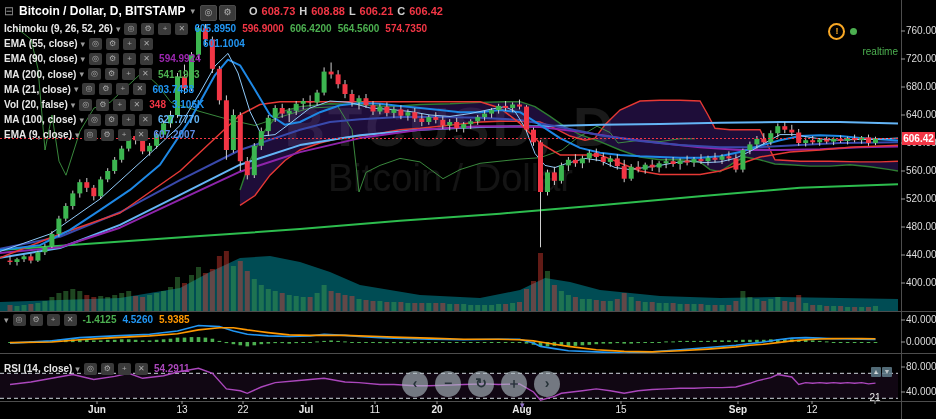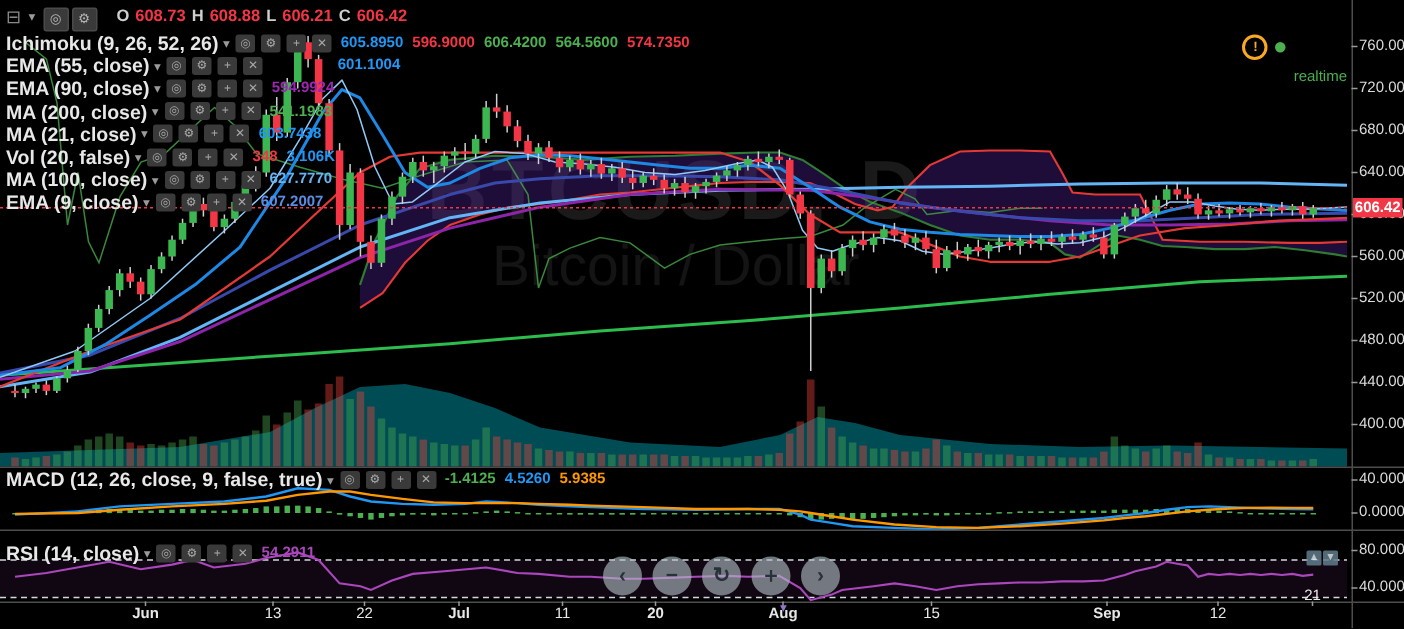--- a/index.html
+++ b/index.html
@@ -14,21 +14,21 @@
   .hdr{left:4px;top:3px;display:flex;align-items:center;gap:5px;height:16px;}
   .collapse{color:#8a8a8a;font-size:12px;}
   .title{color:#fff;font-size:12px;font-weight:bold;}
   .caret{color:#9a9a9a;font-size:9px;}
   .sqbtn{width:15px;height:14px;background:#3a3a3a;border:1px solid #4a4a4a;border-radius:2px;
          color:#b5b5b5;font-size:9px;line-height:13px;text-align:center;}
   .ohlc{display:flex;gap:4px;margin-left:6px;font-size:11px;font-weight:bold;}
   .ohlc .k{color:#cfcfcf;} .ohlc .v{color:#f23645;}
   
   .ind-row{position:absolute;left:4px;display:flex;align-items:center;gap:3px;height:13px;z-index:3;}
-  .ind-label{color:#e8e8e8;font-size:13px;font-weight:bold;white-space:nowrap;}
+  .ind-label{color:#e8e8e8;font-size:10px;font-weight:bold;white-space:nowrap;}
   .ibtn{width:13px;height:12px;background:#3a3a3a;border-radius:2px;color:#a8a8a8;font-size:8px;
         line-height:12px;text-align:center;margin-left:1px;}
   .ival{font-size:10px;font-weight:bold;margin-left:3px;white-space:nowrap;text-align:center;}
   
   .rt{right:38px;top:6px;display:flex;align-items:center;gap:5px;}
   .alert-circ{width:13px;height:13px;border:2px solid #f9a825;border-radius:50%;color:#f9a825;
               font-size:9px;font-weight:bold;text-align:center;line-height:12px;}
   .rt-dot{width:7px;height:7px;border-radius:50%;background:#4caf50;}
   .rt-text{color:#4caf50;font-size:10px;margin-top:40px;}
   
@@ -600,20 +600,21 @@
       <line x1="437" y1="401" x2="437" y2="404" stroke="#9a9a9a"></line>
       <line x1="522" y1="401" x2="522" y2="404" stroke="#9a9a9a"></line>
       <line x1="621" y1="401" x2="621" y2="404" stroke="#9a9a9a"></line>
       <line x1="738" y1="401" x2="738" y2="404" stroke="#9a9a9a"></line>
       <line x1="812" y1="401" x2="812" y2="404" stroke="#9a9a9a"></line>
       <line x1="875" y1="401" x2="875" y2="404" stroke="#9a9a9a"></line>
     </svg>
 
   <div class="ovl hdr">
     <span class="collapse">⊟</span>
+    <span class="title">Bitcoin / Dollar, D, BITSTAMP</span>
     <span class="caret">▾</span>
     <span id="hdr-btns"><span class="sqbtn" style="display: inline-block; margin-right: 2px;">◎</span><span class="sqbtn" style="display: inline-block; margin-right: 2px;">⚙</span></span>
     <span class="ohlc" id="ohlc">
         <span class="k">O</span>
         <span class="v">608.73</span>
         <span class="k">H</span>
         <span class="v">608.88</span>
         <span class="k">L</span>
         <span class="v">606.21</span>
         <span class="k">C</span>
@@ -701,21 +702,20 @@
         <span class="caret">▾</span>
         <span class="ibtn">◎</span>
         <span class="ibtn">⚙</span>
         <span class="ibtn">+</span>
         <span class="ibtn">✕</span>
         <span class="ival" style="color: rgb(92, 141, 229);">607.2007</span>
       </div>
     </div>
   <div id="macd-row-holder">
       <div class="ind-row" style="top: 313px;">
-        <span class="ind-label">MACD (12, 26, close, 9, false, true)</span>
         <span class="caret">▾</span>
         <span class="ibtn">◎</span>
         <span class="ibtn">⚙</span>
         <span class="ibtn">+</span>
         <span class="ibtn">✕</span>
         <span class="ival" style="color: rgb(76, 175, 80);">-1.4125</span>
         <span class="ival" style="color: rgb(33, 150, 243);">4.5260</span>
         <span class="ival" style="color: rgb(255, 152, 0);">5.9385</span>
       </div>
     </div>

